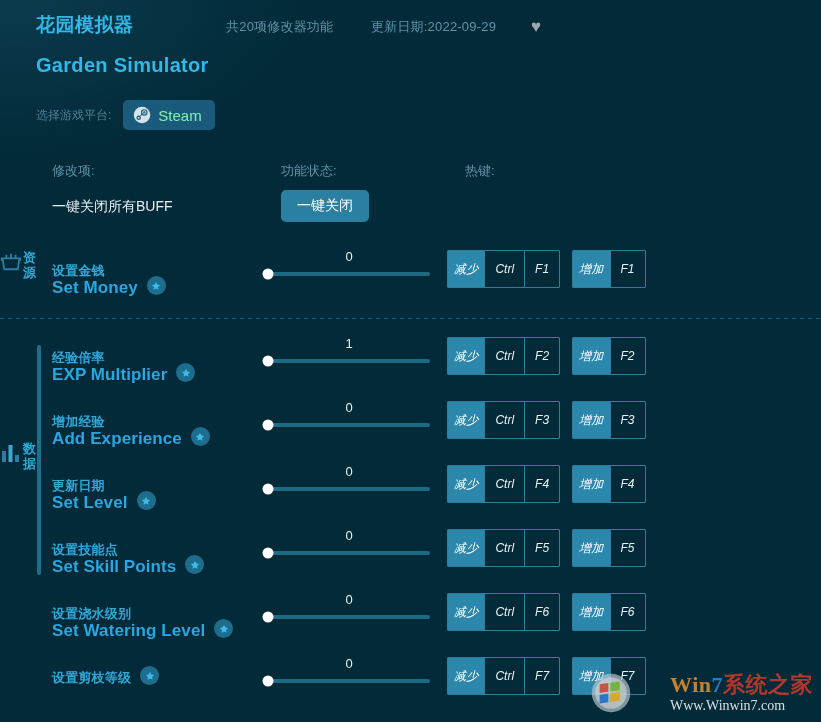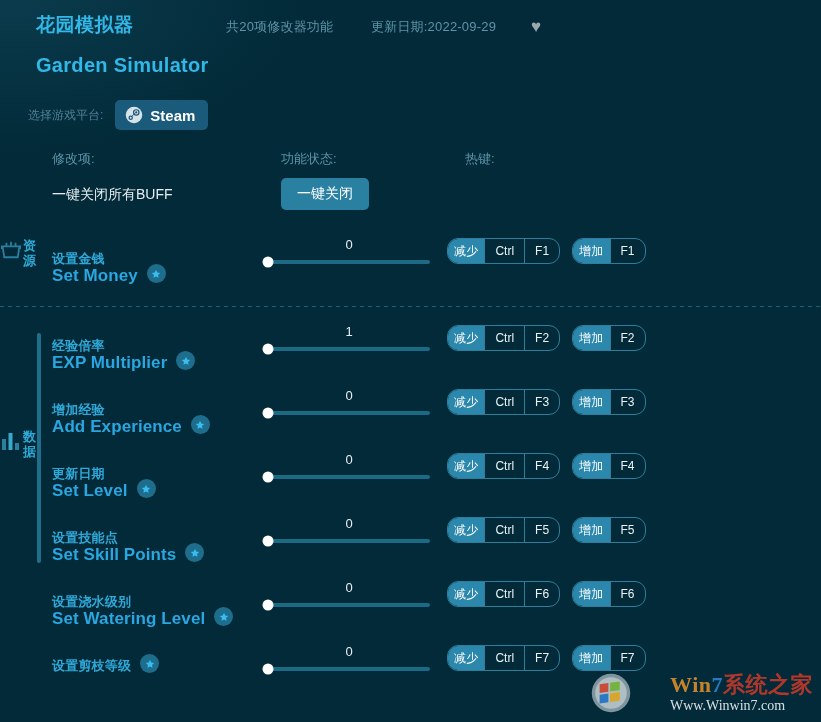--- a/index.html
+++ b/index.html
@@ -62,49 +62,49 @@
     color: #31b7e8;
     margin-top: 12px;
     letter-spacing: 0.3px;
   }
 
   
   .platform-row {
     display: flex;
     align-items: center;
     height: 34px;
-    padding-left: 28px;
+    padding-left: 36px;
     margin-top: 12px;
   }
   .platform-label {
     font-size: 12px;
     color: #4e8197;
     margin-right: 12px;
   }
   .steam-btn {
     display: inline-flex;
     align-items: center;
     gap: 7px;
     background: #1a5b7b;
     border-radius: 5px;
     padding: 6px 13px 6px 10px;
     cursor: pointer;
   }
   .steam-btn .label {
     font-size: 15px;
-    color: #ffffff;
-    font-weight: bold;
+    color: #86efac;
+    font-weight: normal;
   }
   .steam-glyph { width: 18px; height: 18px; display: block; }
 
   
   .col-headers {
     position: relative;
     height: 24px;
-    margin-top: 18px;
+    margin-top: 30px;
   }
   .col-head {
     position: absolute;
     font-size: 13px;
     color: #5e93a8;
     top: 0;
   }
   .col-head.c1 { left: 52px; }
   .col-head.c2 { left: 281px; }
   .col-head.c3 { left: 465px; }
@@ -259,24 +259,25 @@
     position: absolute;
     left: 447px;
     top: 8px;
     display: flex;
     gap: 12px;
   }
   .hk-group {
     display: flex;
     align-items: stretch;
     border: 1px solid #2d7e9d;
-    border-radius: 11px;
+    border-radius: 1px;
     overflow: hidden;
-    height: 26px;
+    height: 38px;
     cursor: pointer;
+    font-style: italic;
   }
   .hk-action {
     background: #2b87ab;
     color: #ffffff;
     font-size: 12px;
     padding: 0 6px;
     display: flex;
     align-items: center;
     letter-spacing: 0.2px;
   }

